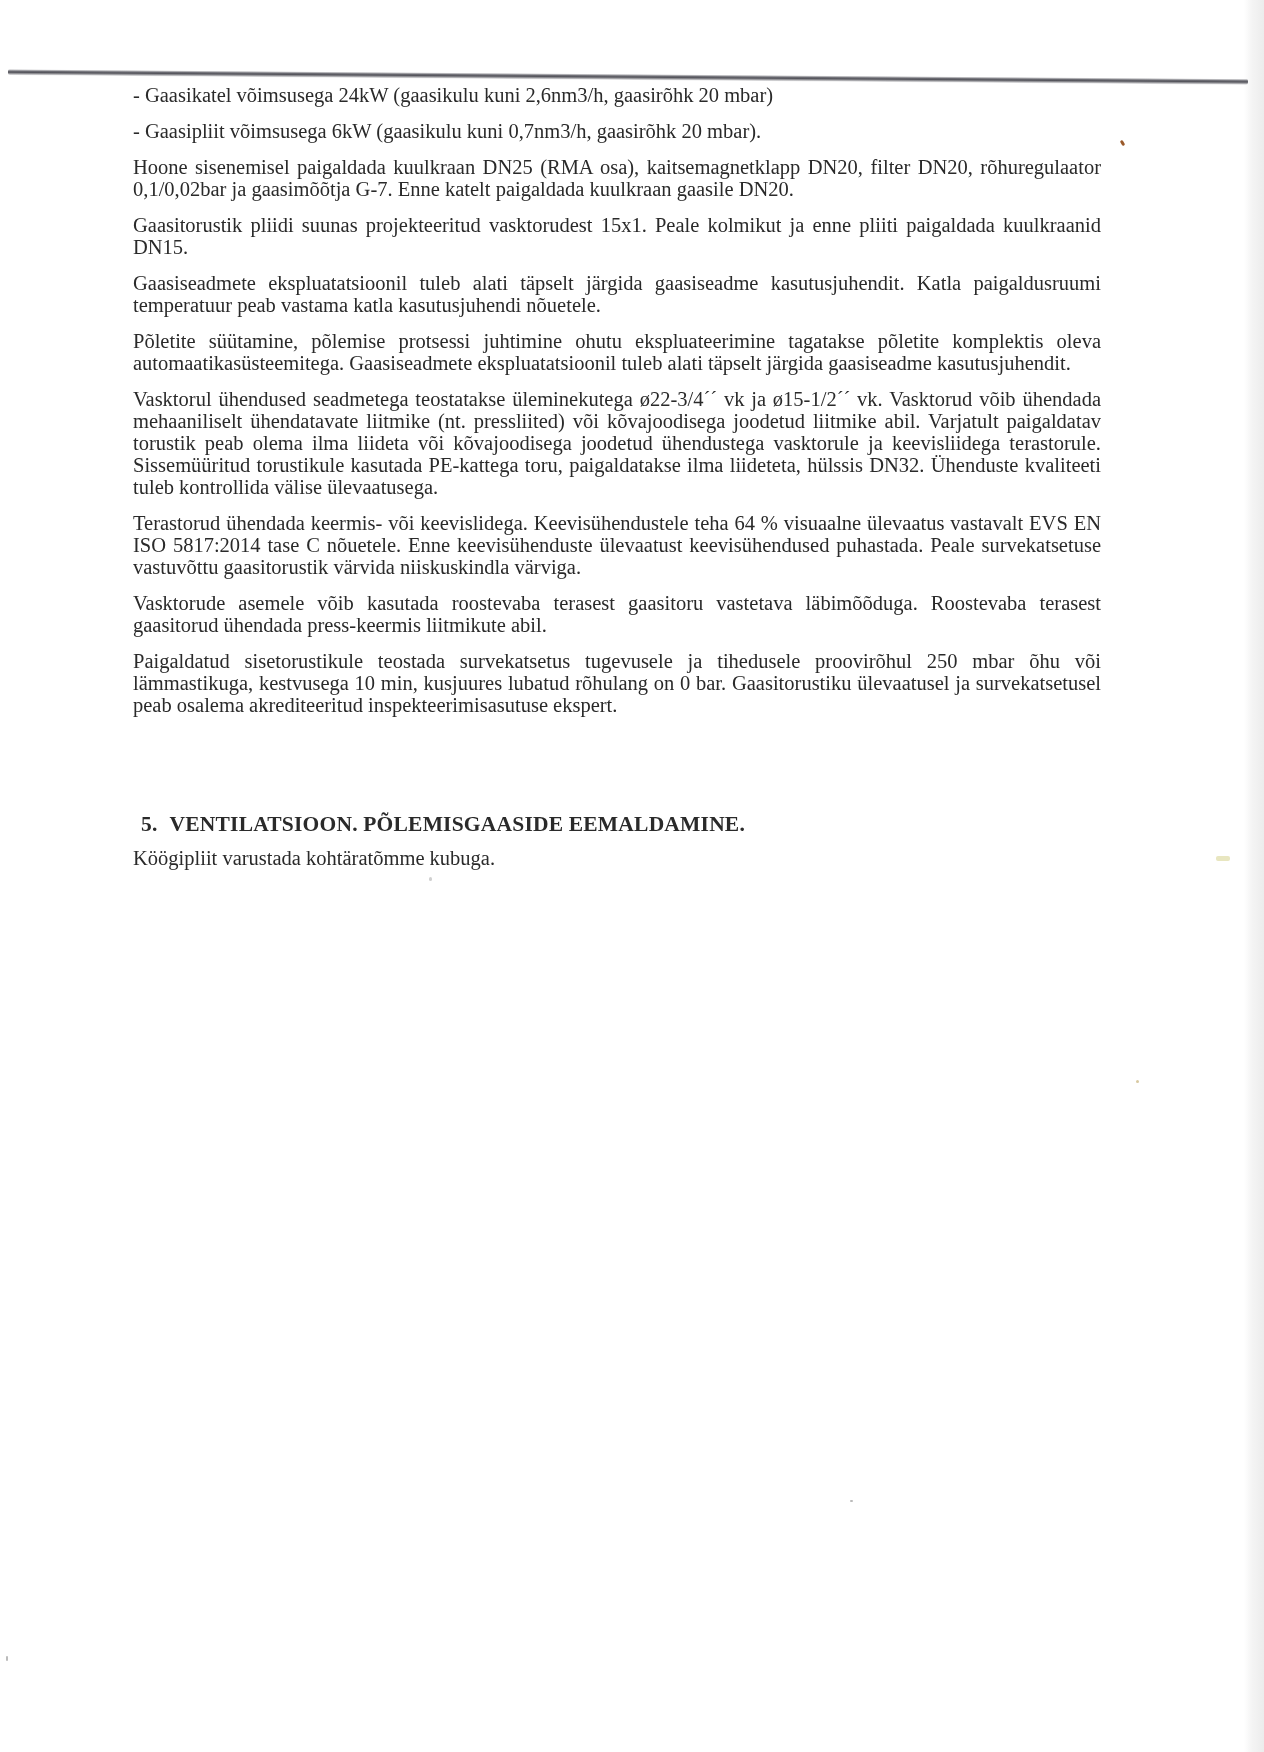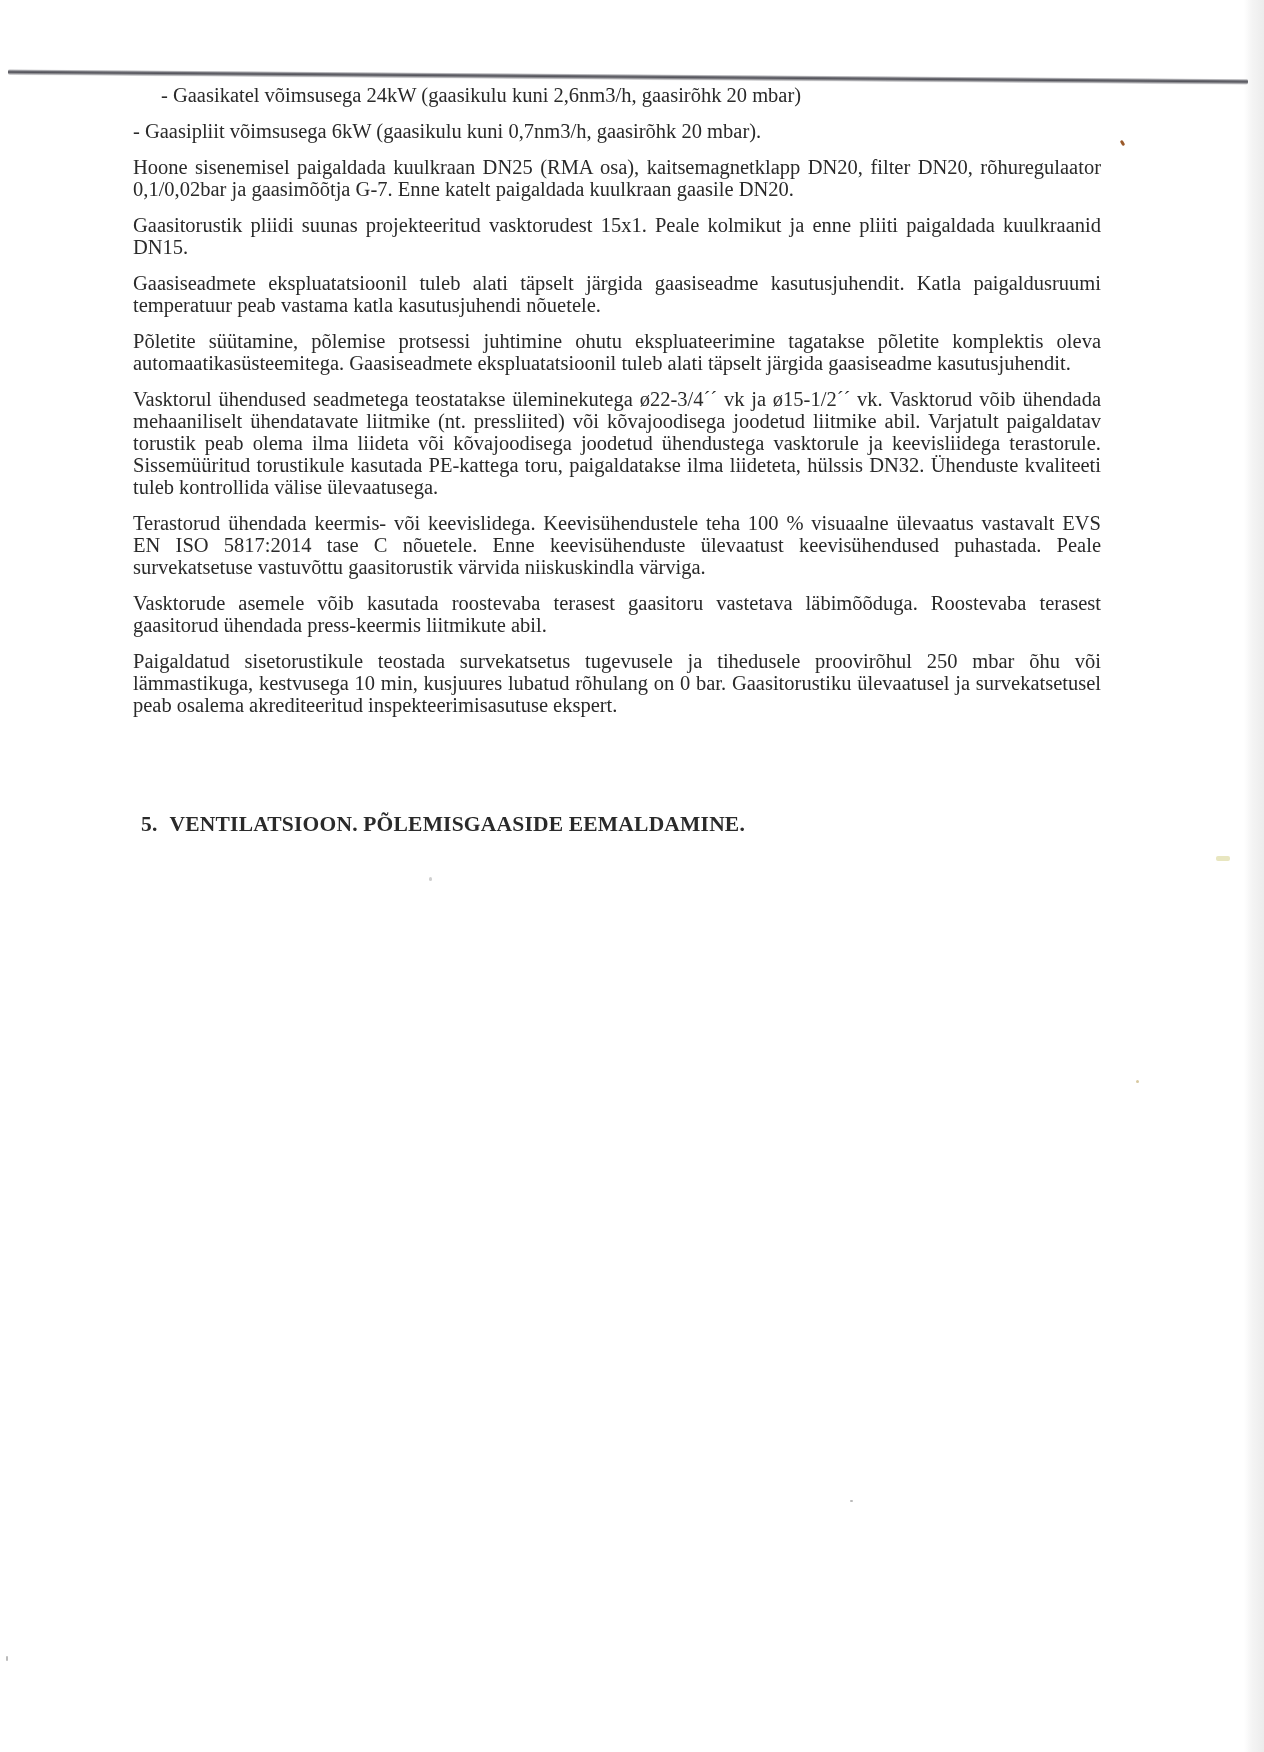--- a/index.html
+++ b/index.html
@@ -26,21 +26,21 @@
   .sp3 { left: 429px; top: 877px; width: 3px; height: 4px; background: #d0d0d0; }
   .sp4 { left: 1136px; top: 1080px; width: 3px; height: 3px; background: #d8c9a0; }
   .sp5 { left: 850px; top: 1500px; width: 3px; height: 2px; background: #bbb; }
   .sp6 { left: 6px; top: 1656px; width: 2px; height: 5px; background: #bbb; }
 
   .content {
     position: absolute; left: 133px; top: 84px; width: 968px;
     font-size: 20.5px; line-height: 22px;
   }
   .p { margin: 0 0 14px 0; text-align: justify; text-align-last: left; }
-  .p.tight { margin-bottom: 10px; margin-left: 28px; }
+  .p.tight { margin-bottom: 10px; }
   .p.bullet { text-align: left; margin-bottom: 14px; }
   .heading {
     margin: 97px 0 12px 8px; font-weight: bold; font-size: 21.5px;
     letter-spacing: 0.2px;
   }
   .heading .num { margin-right: 12px; }
 </style>
 </head>
 <body>
 
@@ -54,20 +54,21 @@
 <div class="speck sp6"></div>
 
 <div class="content">
   <p class="p bullet tight">- Gaasikatel võimsusega 24kW (gaasikulu kuni 2,6nm3/h,  gaasirõhk 20 mbar)</p>
   <p class="p bullet">- Gaasipliit võimsusega 6kW (gaasikulu kuni 0,7nm3/h,  gaasirõhk 20 mbar).</p>
   <p class="p">Hoone sisenemisel paigaldada kuulkraan DN25 (RMA osa), kaitsemagnetklapp DN20, filter DN20, rõhuregulaator 0,1/0,02bar ja gaasimõõtja G-7. Enne katelt paigaldada kuulkraan gaasile DN20.</p>
   <p class="p">Gaasitorustik pliidi suunas projekteeritud vasktorudest 15x1. Peale kolmikut ja enne pliiti paigaldada kuulkraanid DN15.</p>
   <p class="p">Gaasiseadmete ekspluatatsioonil tuleb alati täpselt järgida gaasiseadme kasutusjuhendit. Katla paigaldusruumi temperatuur peab vastama katla kasutusjuhendi nõuetele.</p>
   <p class="p">Põletite süütamine, põlemise protsessi juhtimine ohutu ekspluateerimine tagatakse põletite komplektis oleva automaatikasüsteemitega. Gaasiseadmete ekspluatatsioonil tuleb alati täpselt järgida gaasiseadme kasutusjuhendit.</p>
   <p class="p">Vasktorul ühendused seadmetega teostatakse üleminekutega ø22-3/4´´ vk ja ø15-1/2´´ vk. Vasktorud võib ühendada mehaaniliselt ühendatavate liitmike (nt. pressliited) või kõvajoodisega joodetud liitmike abil. Varjatult paigaldatav torustik peab olema ilma liideta või kõvajoodisega joodetud ühendustega vasktorule ja keevisliidega terastorule. Sissemüüritud torustikule kasutada PE-kattega toru, paigaldatakse ilma liideteta, hülssis DN32. Ühenduste  kvaliteeti tuleb kontrollida välise ülevaatusega.</p>
-  <p class="p">Terastorud ühendada keermis- või keevislidega. Keevisühendustele teha 100 % visuaalne ülevaatus vastavalt EVS EN ISO 5817:2014 tase C nõuetele. Enne keevisühenduste ülevaatust keevisühendused puhastada. Peale survekatsetuse vastuvõttu gaasitorustik värvida niiskuskindla värviga.</p>
+  <p class="p">Terastorud ühendada keermis- või keevislidega. Keevisühendustele teha 64 % visuaalne ülevaatus vastavalt EVS EN ISO 5817:2014 tase C nõuetele. Enne keevisühenduste ülevaatust keevisühendused puhastada. Peale survekatsetuse vastuvõttu gaasitorustik värvida niiskuskindla värviga.</p>
   <p class="p">Vasktorude asemele võib kasutada roostevaba terasest gaasitoru vastetava läbimõõduga. Roostevaba terasest gaasitorud ühendada press-keermis liitmikute abil.</p>
   <p class="p">Paigaldatud sisetorustikule teostada survekatsetus tugevusele ja tihedusele proovirõhul 250 mbar õhu või lämmastikuga, kestvusega 10 min, kusjuures lubatud rõhulang on 0 bar. Gaasitorustiku ülevaatusel ja survekatsetusel peab osalema akrediteeritud inspekteerimisasutuse ekspert.</p>
 
   <h2 class="heading">
     <span class="num">5.</span><span>VENTILATSIOON. PÕLEMISGAASIDE EEMALDAMINE.</span>
   </h2>
+  <p class="p tight">Köögipliit varustada kohtäratõmme kubuga.</p>
 </div>
 
 </body></html>

